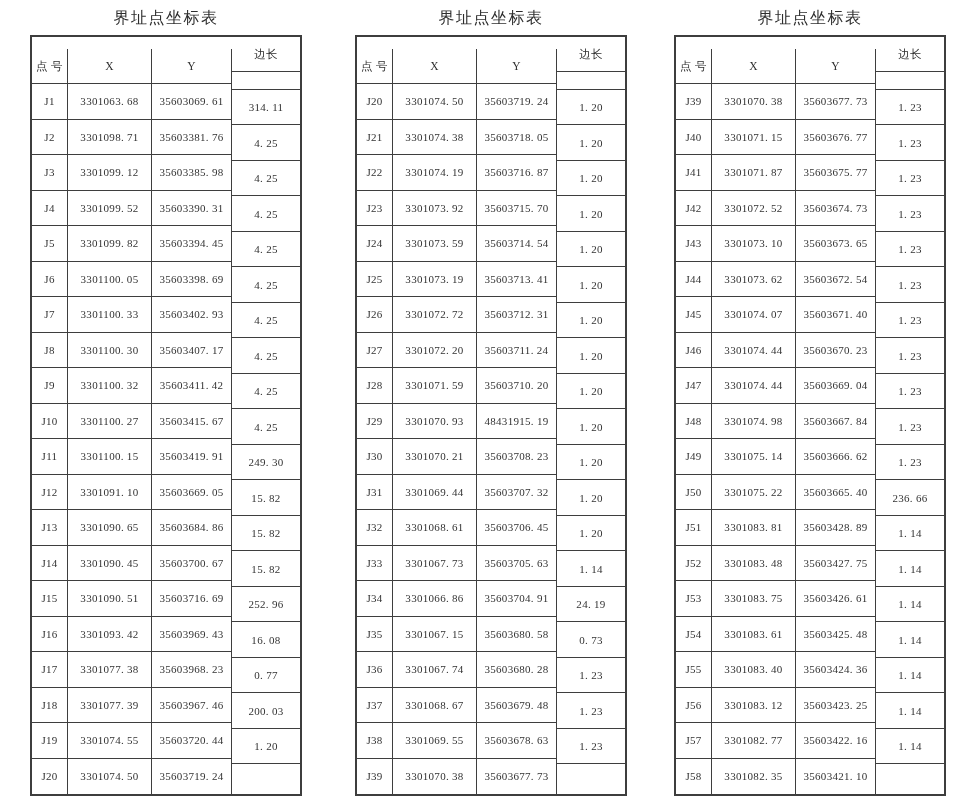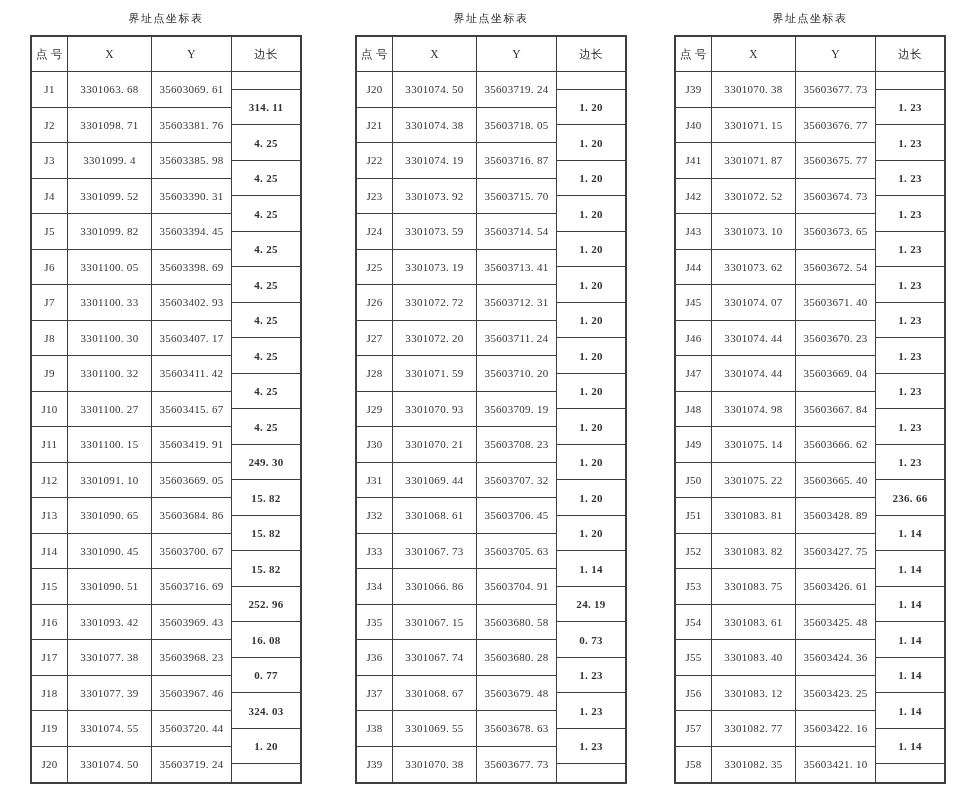--- a/index.html
+++ b/index.html
@@ -20,39 +20,40 @@
     box-sizing: border-box;
   }
   .table-block {
     width: 272px;
     flex: 0 0 272px;
   }
   .table-block.t1 { margin-right: 53px; }
   .table-block.t2 { margin-right: 47px; }
   .table-title {
     text-align: center;
-    font-size: 11px;
+    font-size: 16px;
     letter-spacing: 1.5px;
     color: #2e2e2e;
     height: 16px;
     line-height: 16px;
     margin-bottom: 9px;
   }
   .ctable {
     display: flex;
     width: 272px;
     border: 2px solid #3e3e3e;
     box-sizing: border-box;
     background: #ffffff;
   }
   .left-grid {
     display: grid;
     grid-template-columns: 36px 84px 80px;
     grid-template-rows: 35px;
     grid-auto-rows: 35.5px;
+    margin-top: 12px;
   }
   .cell {
     box-sizing: border-box;
     display: flex;
     align-items: center;
     justify-content: center;
     font-size: 11px;
     letter-spacing: 0.3px;
     white-space: nowrap;
     overflow: hidden;
@@ -69,21 +70,21 @@
     flex: 1;
     display: flex;
     flex-direction: column;
   }
   .len-col .cell {
     border-bottom: 1.5px solid #3e3e3e;
     flex: 0 0 auto;
   }
   .len-col .head { height: 35px; font-family: Liberation Serif, serif; }
   .len-col .half { height: 17.75px; }
-  .len-col .lval { height: 35.5px; font-weight: bold; }
+  .len-col .lval { height: 35.5px; }
   .len-col .cell:last-child { border-bottom: none; flex: 1 1 auto; }
   .head { font-size: 11.5px; color: #2e2e2e; }
 </style>
 </head>
 <body>
 
 <div class="page">
 
   <section class="table-block t1">
     <div class="table-title">界址点坐标表</div>
@@ -92,21 +93,21 @@
         <div class="cell head">点 号</div>
         <div class="cell head">X</div>
         <div class="cell head">Y</div>
       <div class="cell ">J1</div>
           <div class="cell ">3301063. 68</div>
           <div class="cell ">35603069. 61</div>
           <div class="cell ">J2</div>
           <div class="cell ">3301098. 71</div>
           <div class="cell ">35603381. 76</div>
           <div class="cell ">J3</div>
-          <div class="cell ">3301099. 4</div>
+          <div class="cell ">3301099. 12</div>
           <div class="cell ">35603385. 98</div>
           <div class="cell ">J4</div>
           <div class="cell ">3301099. 52</div>
           <div class="cell ">35603390. 31</div>
           <div class="cell ">J5</div>
           <div class="cell ">3301099. 82</div>
           <div class="cell ">35603394. 45</div>
           <div class="cell ">J6</div>
           <div class="cell ">3301100. 05</div>
           <div class="cell ">35603398. 69</div>
@@ -166,21 +167,21 @@
           <div class="cell lval">4. 25</div>
           <div class="cell lval">4. 25</div>
           <div class="cell lval">4. 25</div>
           <div class="cell lval">249. 30</div>
           <div class="cell lval">15. 82</div>
           <div class="cell lval">15. 82</div>
           <div class="cell lval">15. 82</div>
           <div class="cell lval">252. 96</div>
           <div class="cell lval">16. 08</div>
           <div class="cell lval">0. 77</div>
-          <div class="cell lval">324. 03</div>
+          <div class="cell lval">200. 03</div>
           <div class="cell lval">1. 20</div>
           <div class="cell half"></div>
         </div>
     </div>
   </section>
 
   <section class="table-block t2">
     <div class="table-title">界址点坐标表</div>
     <div class="ctable">
       <div class="left-grid">
@@ -209,21 +210,21 @@
           <div class="cell ">3301072. 72</div>
           <div class="cell ">35603712. 31</div>
           <div class="cell ">J27</div>
           <div class="cell ">3301072. 20</div>
           <div class="cell ">35603711. 24</div>
           <div class="cell ">J28</div>
           <div class="cell ">3301071. 59</div>
           <div class="cell ">35603710. 20</div>
           <div class="cell ">J29</div>
           <div class="cell ">3301070. 93</div>
-          <div class="cell ">35603709. 19</div>
+          <div class="cell ">48431915. 19</div>
           <div class="cell ">J30</div>
           <div class="cell ">3301070. 21</div>
           <div class="cell ">35603708. 23</div>
           <div class="cell ">J31</div>
           <div class="cell ">3301069. 44</div>
           <div class="cell ">35603707. 32</div>
           <div class="cell ">J32</div>
           <div class="cell ">3301068. 61</div>
           <div class="cell ">35603706. 45</div>
           <div class="cell ">J33</div>
@@ -315,21 +316,21 @@
           <div class="cell ">J49</div>
           <div class="cell ">3301075. 14</div>
           <div class="cell ">35603666. 62</div>
           <div class="cell ">J50</div>
           <div class="cell ">3301075. 22</div>
           <div class="cell ">35603665. 40</div>
           <div class="cell ">J51</div>
           <div class="cell ">3301083. 81</div>
           <div class="cell ">35603428. 89</div>
           <div class="cell ">J52</div>
-          <div class="cell ">3301083. 82</div>
+          <div class="cell ">3301083. 48</div>
           <div class="cell ">35603427. 75</div>
           <div class="cell ">J53</div>
           <div class="cell ">3301083. 75</div>
           <div class="cell ">35603426. 61</div>
           <div class="cell ">J54</div>
           <div class="cell ">3301083. 61</div>
           <div class="cell ">35603425. 48</div>
           <div class="cell ">J55</div>
           <div class="cell ">3301083. 40</div>
           <div class="cell ">35603424. 36</div>

